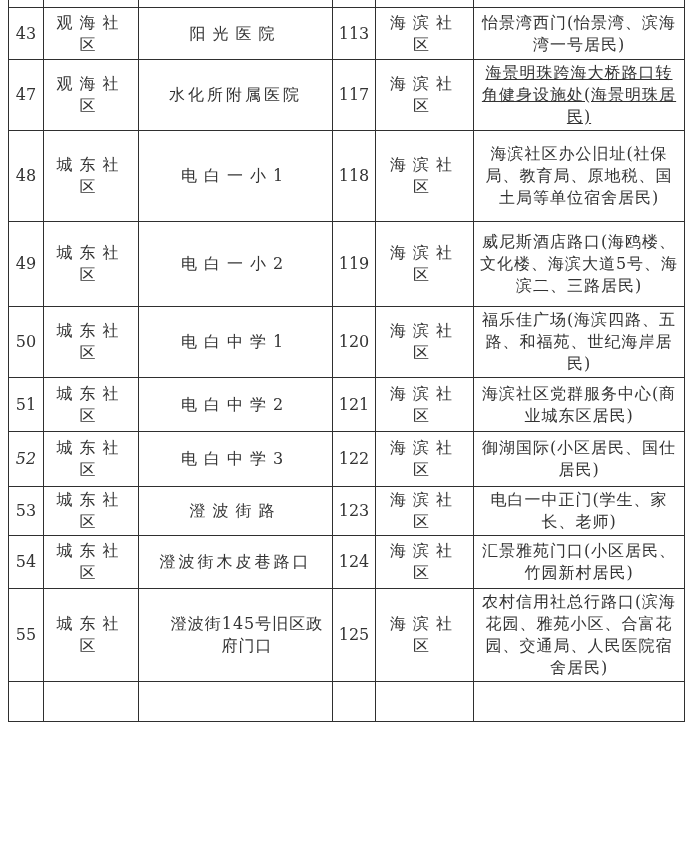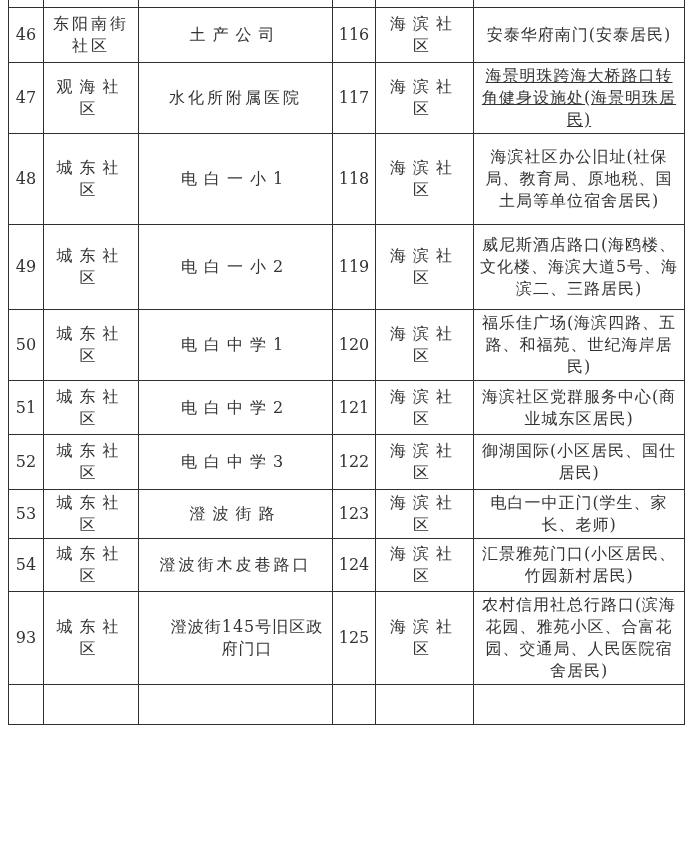--- a/index.html
+++ b/index.html
@@ -64,27 +64,27 @@
     </colgroup>
     <tbody>
         <tr class="clip-row" style="height: 27px;">
           <td></td>
           <td></td>
           <td></td>
           <td></td>
           <td></td>
           <td></td>
         </tr>
-        <tr style="height: 55px;">
-          <td class="cell-no" style="letter-spacing: 0px;">46</td>
-          <td class="cell-community" style="letter-spacing: 3px;">东阳南街社区</td>
-          <td class="cell-location" style="letter-spacing: 7px;">土产公司</td>
-          <td class="cell-no2" style="letter-spacing: 0px;">116</td>
+        <tr style="height: 52px;">
+          <td class="cell-no" style="letter-spacing: 0px;">43</td>
+          <td class="cell-community" style="letter-spacing: 7px;">观海社区</td>
+          <td class="cell-location" style="letter-spacing: 7px;">阳光医院</td>
+          <td class="cell-no2" style="letter-spacing: 0px;">113</td>
           <td class="cell-community2" style="letter-spacing: 7px;">海滨社区</td>
-          <td class="cell-location2" style="letter-spacing: 1px;">安泰华府南门(安泰居民)</td>
+          <td class="cell-location2" style="letter-spacing: 1px;">怡景湾西门(怡景湾、滨海湾一号居民)</td>
         </tr>
         <tr style="height: 67px;">
           <td class="cell-no" style="letter-spacing: 0px;">47</td>
           <td class="cell-community" style="letter-spacing: 7px;">观海社区</td>
           <td class="cell-location" style="letter-spacing: 3px;">水化所附属医院</td>
           <td class="cell-no2" style="letter-spacing: 0px;">117</td>
           <td class="cell-community2" style="letter-spacing: 7px;">海滨社区</td>
           <td class="cell-location2" style="letter-spacing: 1px; text-decoration: underline;">海景明珠跨海大桥路口转角健身设施处(海景明珠居民)</td>
         </tr>
         <tr style="height: 91px;">
@@ -113,21 +113,21 @@
         </tr>
         <tr style="height: 54px;">
           <td class="cell-no" style="letter-spacing: 0px;">51</td>
           <td class="cell-community" style="letter-spacing: 7px;">城东社区</td>
           <td class="cell-location" style="letter-spacing: 7px;">电白中学2</td>
           <td class="cell-no2" style="letter-spacing: 0px;">121</td>
           <td class="cell-community2" style="letter-spacing: 7px;">海滨社区</td>
           <td class="cell-location2" style="letter-spacing: 1px;">海滨社区党群服务中心(商业城东区居民)</td>
         </tr>
         <tr style="height: 55px;">
-          <td class="cell-no" style="letter-spacing: 0px;">52</td>
+          <td class="cell-no" style="letter-spacing: 0px; font-style: italic;">52</td>
           <td class="cell-community" style="letter-spacing: 7px;">城东社区</td>
           <td class="cell-location" style="letter-spacing: 7px;">电白中学3</td>
           <td class="cell-no2" style="letter-spacing: 0px;">122</td>
           <td class="cell-community2" style="letter-spacing: 7px;">海滨社区</td>
           <td class="cell-location2" style="letter-spacing: 1px;">御湖国际(小区居民、国仕居民)</td>
         </tr>
         <tr style="height: 37px; margin-left: 8px;">
           <td class="cell-no" style="letter-spacing: 0px;">53</td>
           <td class="cell-community" style="letter-spacing: 7px;">城东社区</td>
           <td class="cell-location" style="letter-spacing: 7px;">澄波街路</td>
@@ -137,21 +137,21 @@
         </tr>
         <tr style="height: 53px; margin-top: 12px;">
           <td class="cell-no" style="letter-spacing: 0px;">54</td>
           <td class="cell-community" style="letter-spacing: 7px;">城东社区</td>
           <td class="cell-location" style="letter-spacing: 3px;">澄波街木皮巷路口</td>
           <td class="cell-no2" style="letter-spacing: 0px;">124</td>
           <td class="cell-community2" style="letter-spacing: 7px;">海滨社区</td>
           <td class="cell-location2" style="letter-spacing: 1px;">汇景雅苑门口(小区居民、竹园新村居民)</td>
         </tr>
         <tr style="height: 90px;">
-          <td class="cell-no" style="letter-spacing: 0px;">93</td>
+          <td class="cell-no" style="letter-spacing: 0px;">55</td>
           <td class="cell-community" style="letter-spacing: 7px;">城东社区</td>
           <td class="cell-location" style="letter-spacing: 1px; padding-left: 27px;">澄波街145号旧区政府门口</td>
           <td class="cell-no2" style="letter-spacing: 0px;">125</td>
           <td class="cell-community2" style="letter-spacing: 7px;">海滨社区</td>
           <td class="cell-location2" style="letter-spacing: 1px;">农村信用社总行路口(滨海花园、雅苑小区、合富花园、交通局、人民医院宿舍居民)</td>
         </tr>
         <tr class="clip-row" style="height: 40px;">
           <td></td>
           <td></td>
           <td></td>

